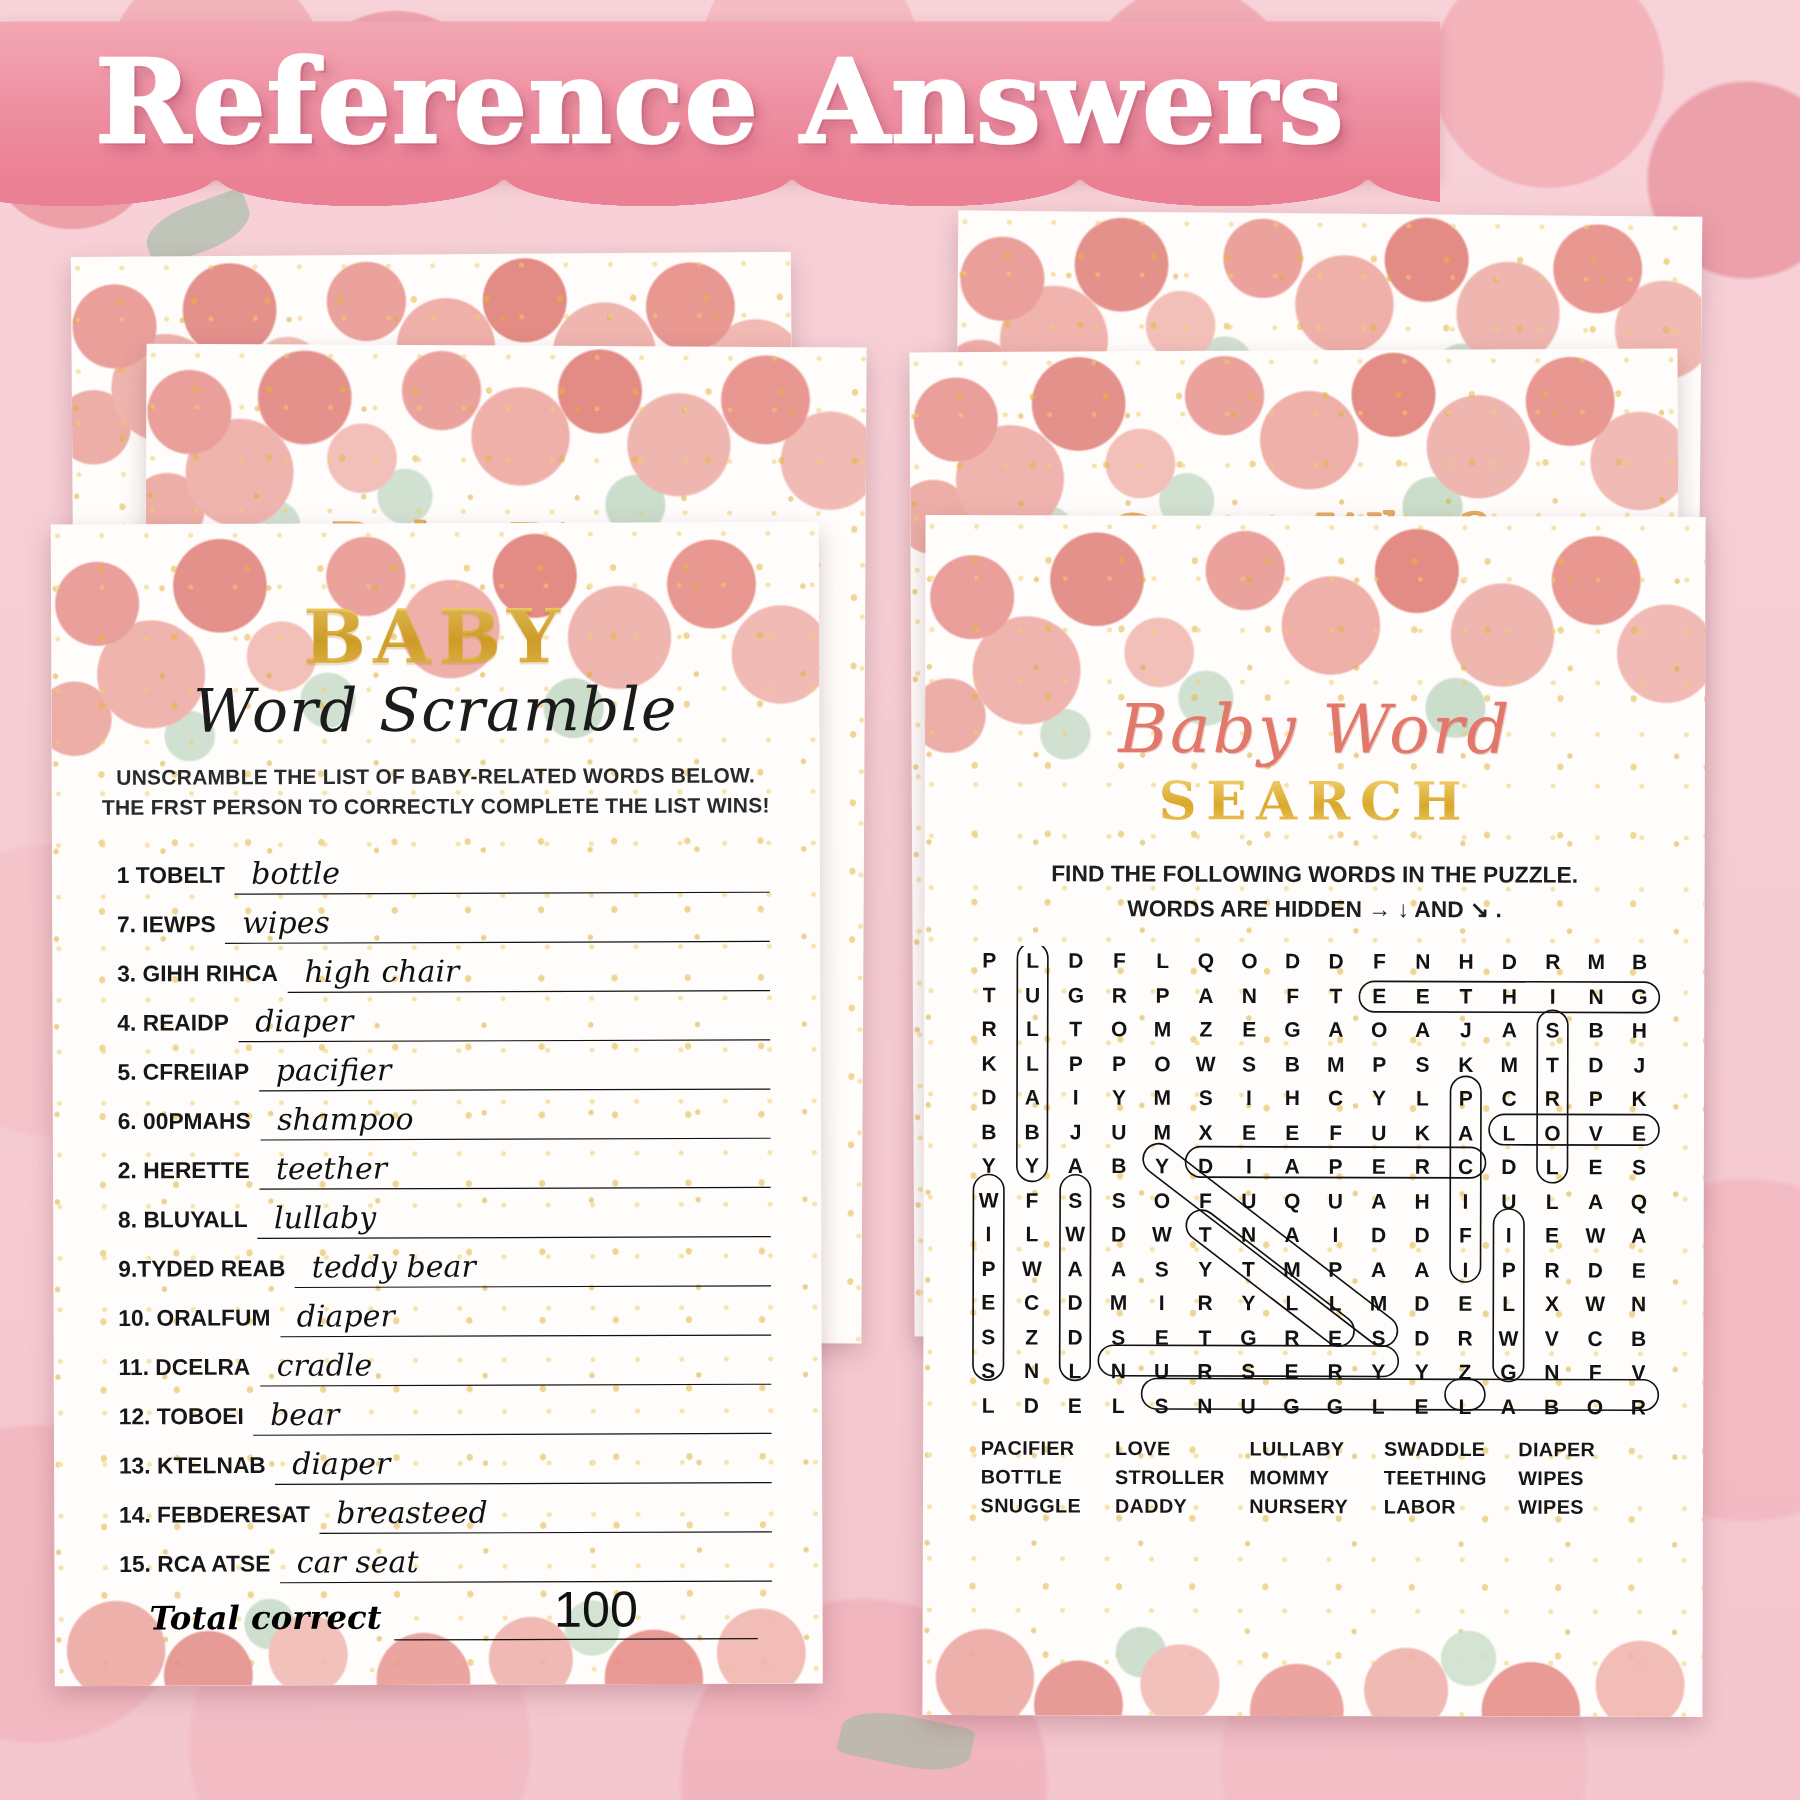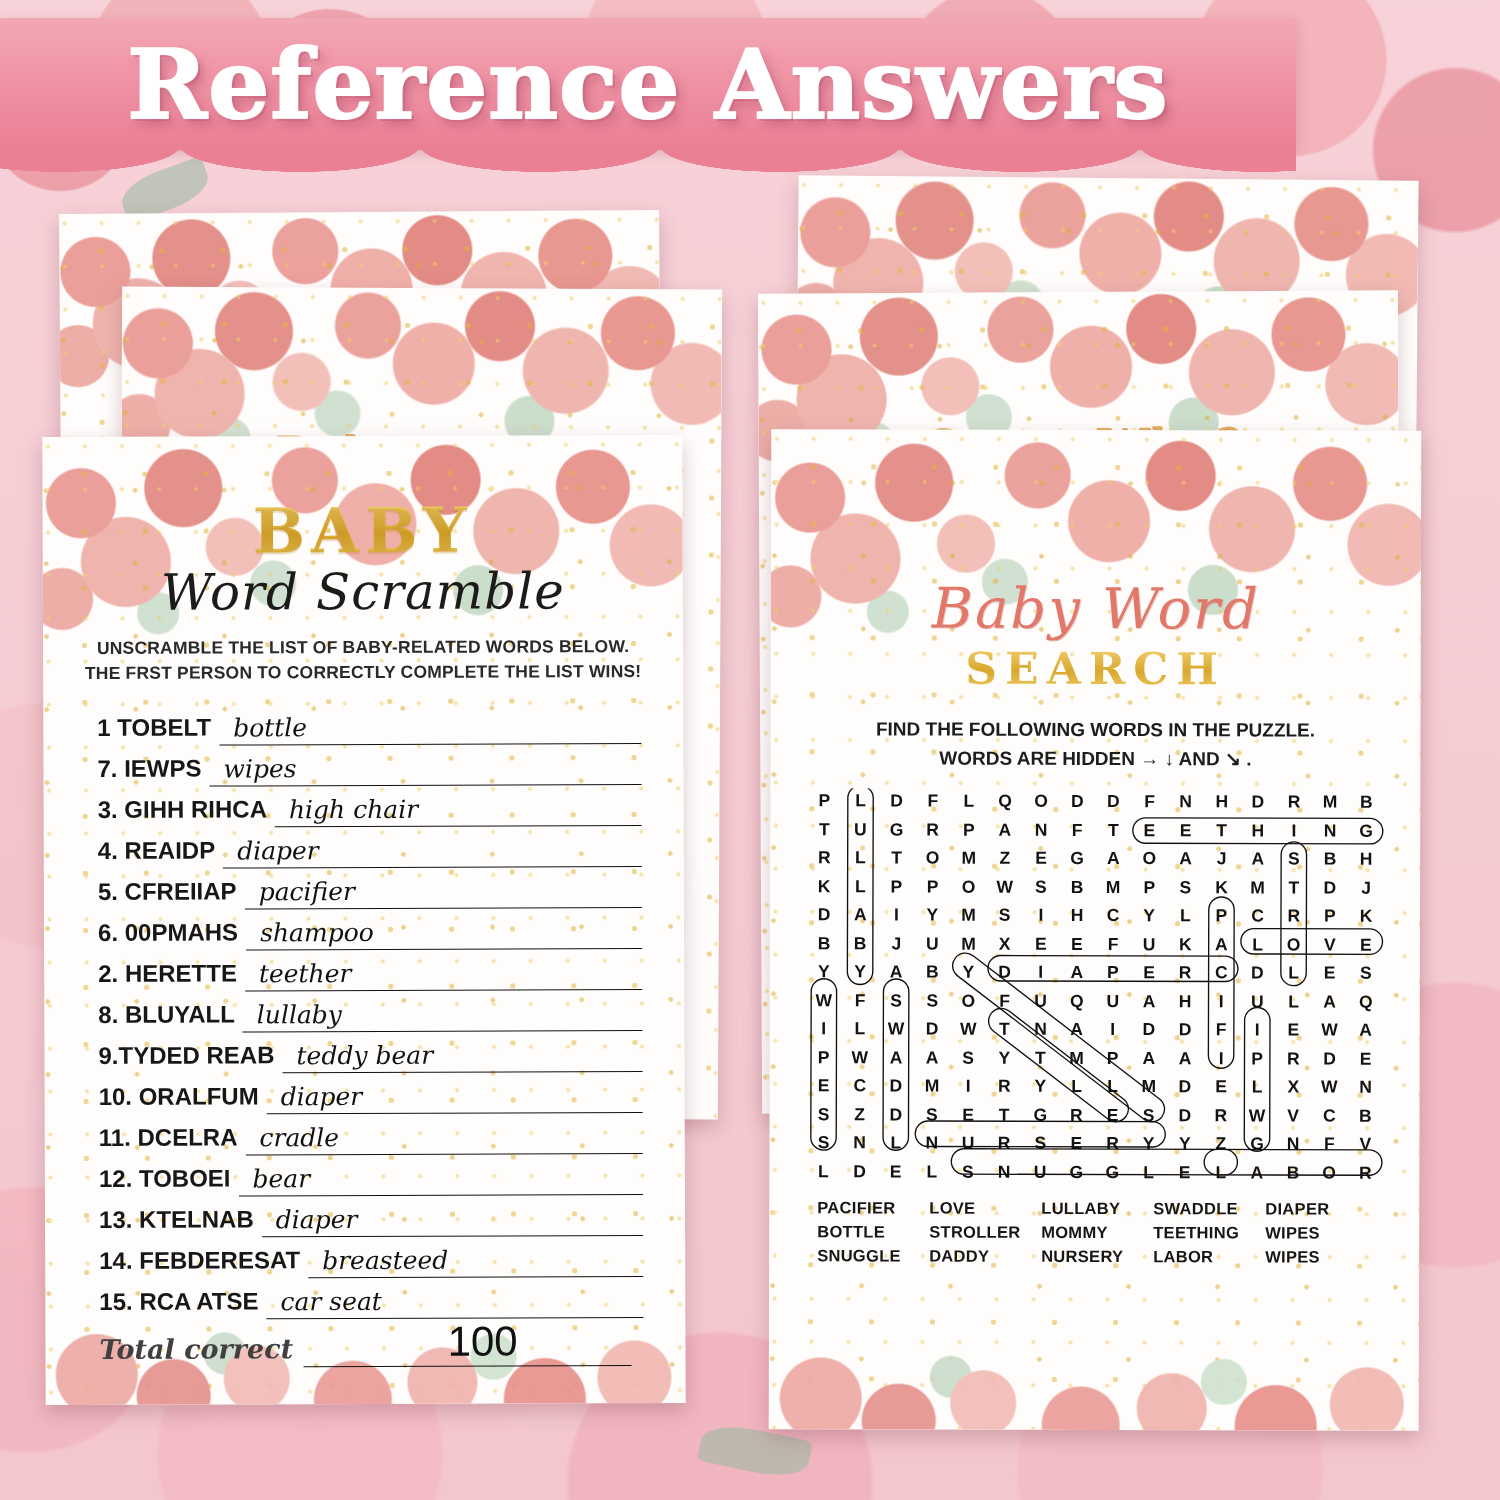--- a/index.html
+++ b/index.html
@@ -32,21 +32,21 @@
       linear-gradient(#f7d2d8, #f4c6ce);
   }
   .bg-leaf {
     position: absolute;
     background: rgba(150,185,160,.55);
     border-radius: 50% 10% 50% 10%;
   }
 
   
   .banner {
-    position: absolute; left: 0; top: 18px; width: 1296px; height: 132px;
+    position: absolute; left: 0; top: 18px; width: 1200px; height: 132px;
     background: linear-gradient(180deg, #f3a7b4 0%, #ef92a4 48%, #eb7f94 100%);
     box-shadow: 0 4px 10px rgba(160,70,90,.25);
     z-index: 6;
   }
   .banner::after {
     content: "";
     position: absolute; left: 0; right: 0; bottom: -26px; height: 30px;
     background:
       radial-gradient(ellipse 120px 26px at 60px 0, #eb7f94 0 99%, rgba(0,0,0,0) 100%),
       radial-gradient(ellipse 120px 26px at 300px 0, #eb7f94 0 99%, rgba(0,0,0,0) 100%),
@@ -176,42 +176,42 @@
     line-height: 1.45;
     margin-top: 14px;
     letter-spacing: .2px;
   }
   .sc-list { margin-top: 18px; padding: 0 6px 0 18px; }
   .sc-row {
     display: flex; align-items: flex-end;
     height: 41px;
   }
   .sc-num {
-    font-size: 24px; font-weight: bold; color: #171717;
+    font-size: 19px; font-weight: bold; color: #171717;
     white-space: nowrap; padding-bottom: 4px;
   }
   .sc-ans {
     flex: 1; margin-left: 8px;
     border-bottom: 1.6px solid #111;
     position: relative; height: 34px;
   }
   .sc-ans span {
     position: absolute; left: 14px; bottom: 2px;
     font-family: "DejaVu Serif", serif;
     font-style: italic;
     font-size: 25px;
     color: #111;
     white-space: nowrap;
   }
   .sc-total {
     display: flex; align-items: flex-end; margin-top: 10px; padding: 0 18px;
   }
   .sc-total-label {
     font-family: "DejaVu Serif", serif; font-weight: bold; font-style: italic;
-    font-size: 27px; color: #404040; padding-bottom: 3px; white-space: nowrap;
+    font-size: 27px; color: #000000; padding-bottom: 3px; white-space: nowrap; margin-left: 25px;
   }
   .sc-total-line {
     flex: 1; margin-left: 10px; border-bottom: 1.8px solid #111; height: 38px; position: relative;
   }
   .sc-total-line span {
     position: absolute; left: 44%; bottom: 0;
     font-family: Liberation Sans, sans-serif; font-size: 42px; color: #111;
   }
 
   

